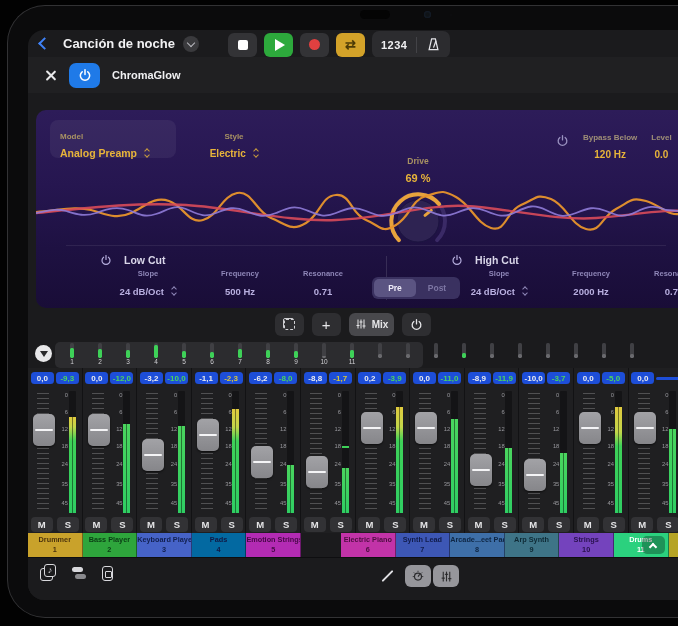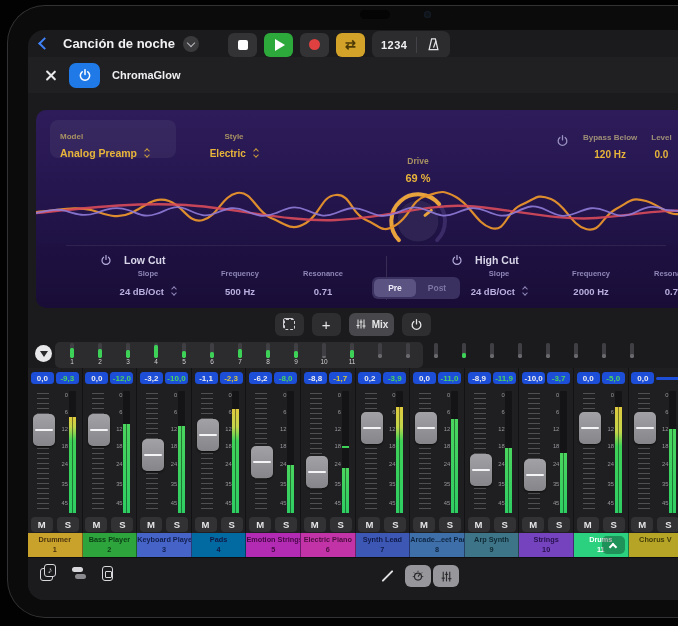--- a/index.html
+++ b/index.html
@@ -784,21 +784,21 @@
           <div class="no">3</div>
         </div>
         <div class="cell" style="background: #0369a1; color: rgba(20, 5, 45, 0.8);">
           <div class="nm">Pads</div>
           <div class="no">4</div>
         </div>
         <div class="cell" style="background: rgb(179, 43, 179); color: rgba(45, 0, 45, 0.8);">
           <div class="nm">Emotion Strings</div>
           <div class="no">5</div>
         </div>
-        <div class="cell" style="background: rgb(194, 51, 168); color: rgba(50, 5, 40, 0.8);">
+        <div class="cell" style="background: rgb(194, 51, 168); color: rgba(50, 5, 40, 0.8); margin-left: 40px;">
           <div class="nm">Electric Piano</div>
           <div class="no">6</div>
         </div>
         <div class="cell" style="background: rgb(61, 87, 181); color: rgba(5, 12, 48, 0.8);">
           <div class="nm">Synth Lead</div>
           <div class="no">7</div>
         </div>
         <div class="cell" style="background: rgb(62, 111, 168); color: rgba(3, 20, 42, 0.8);">
           <div class="nm">Arcade...eet Pad</div>
           <div class="no">8</div>

